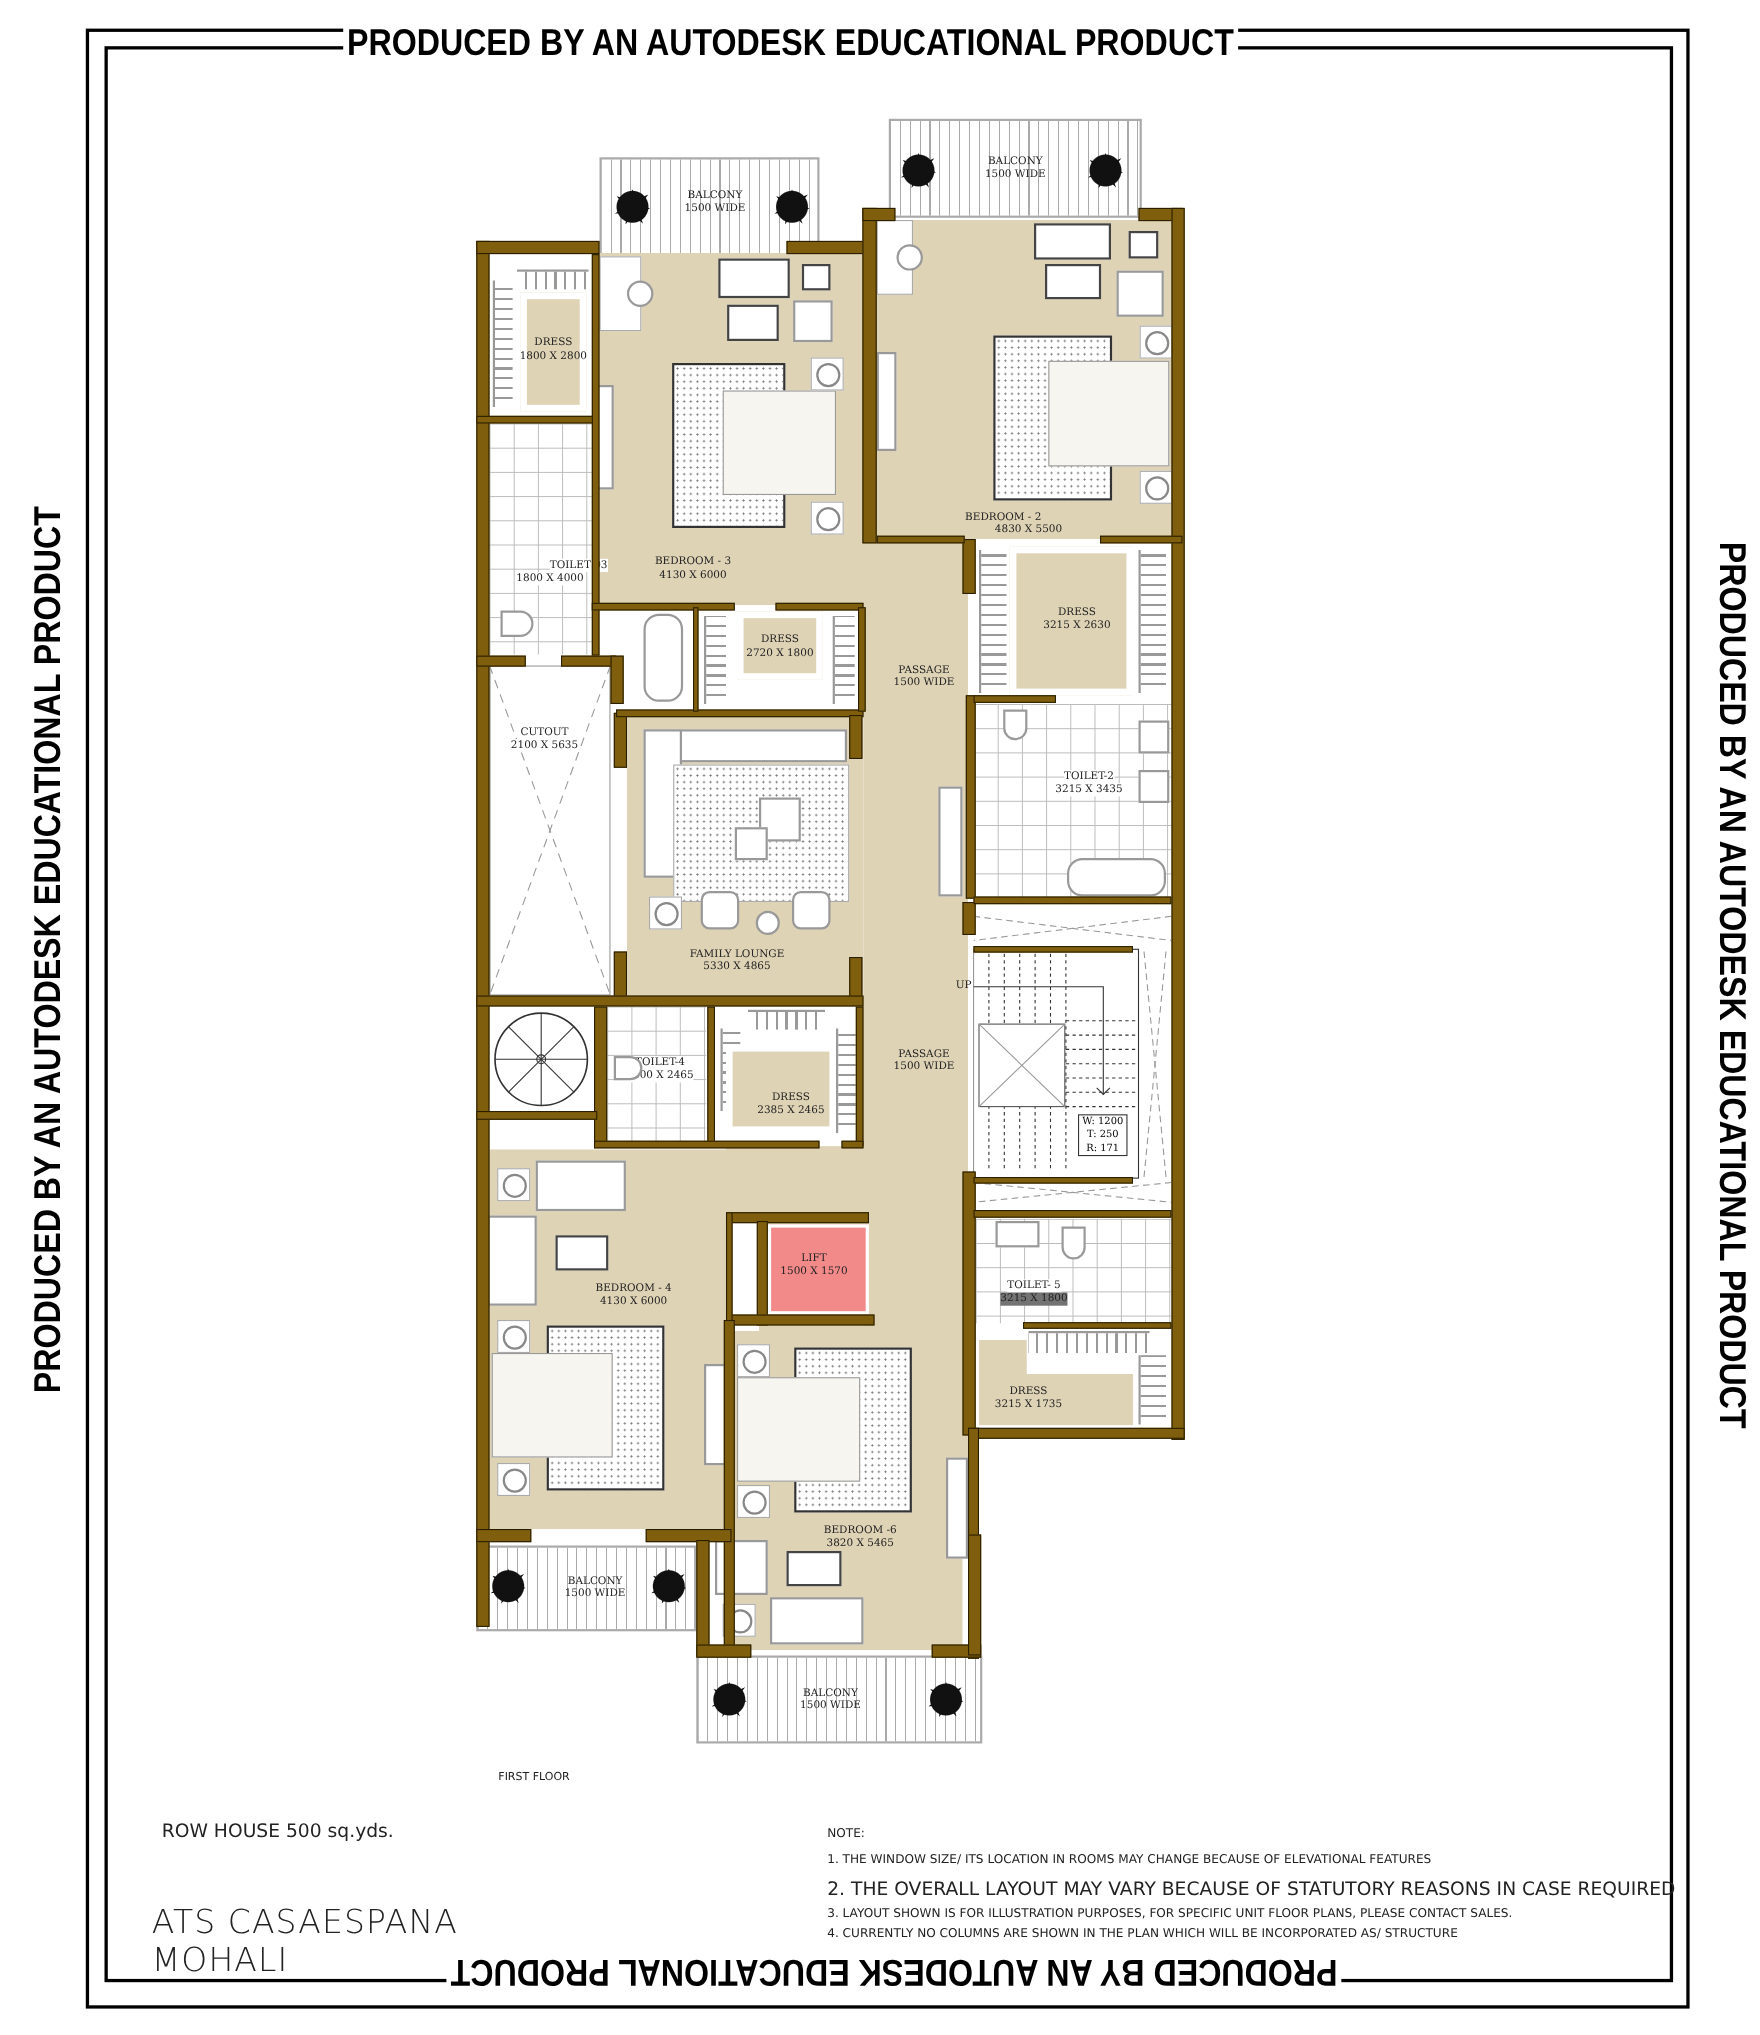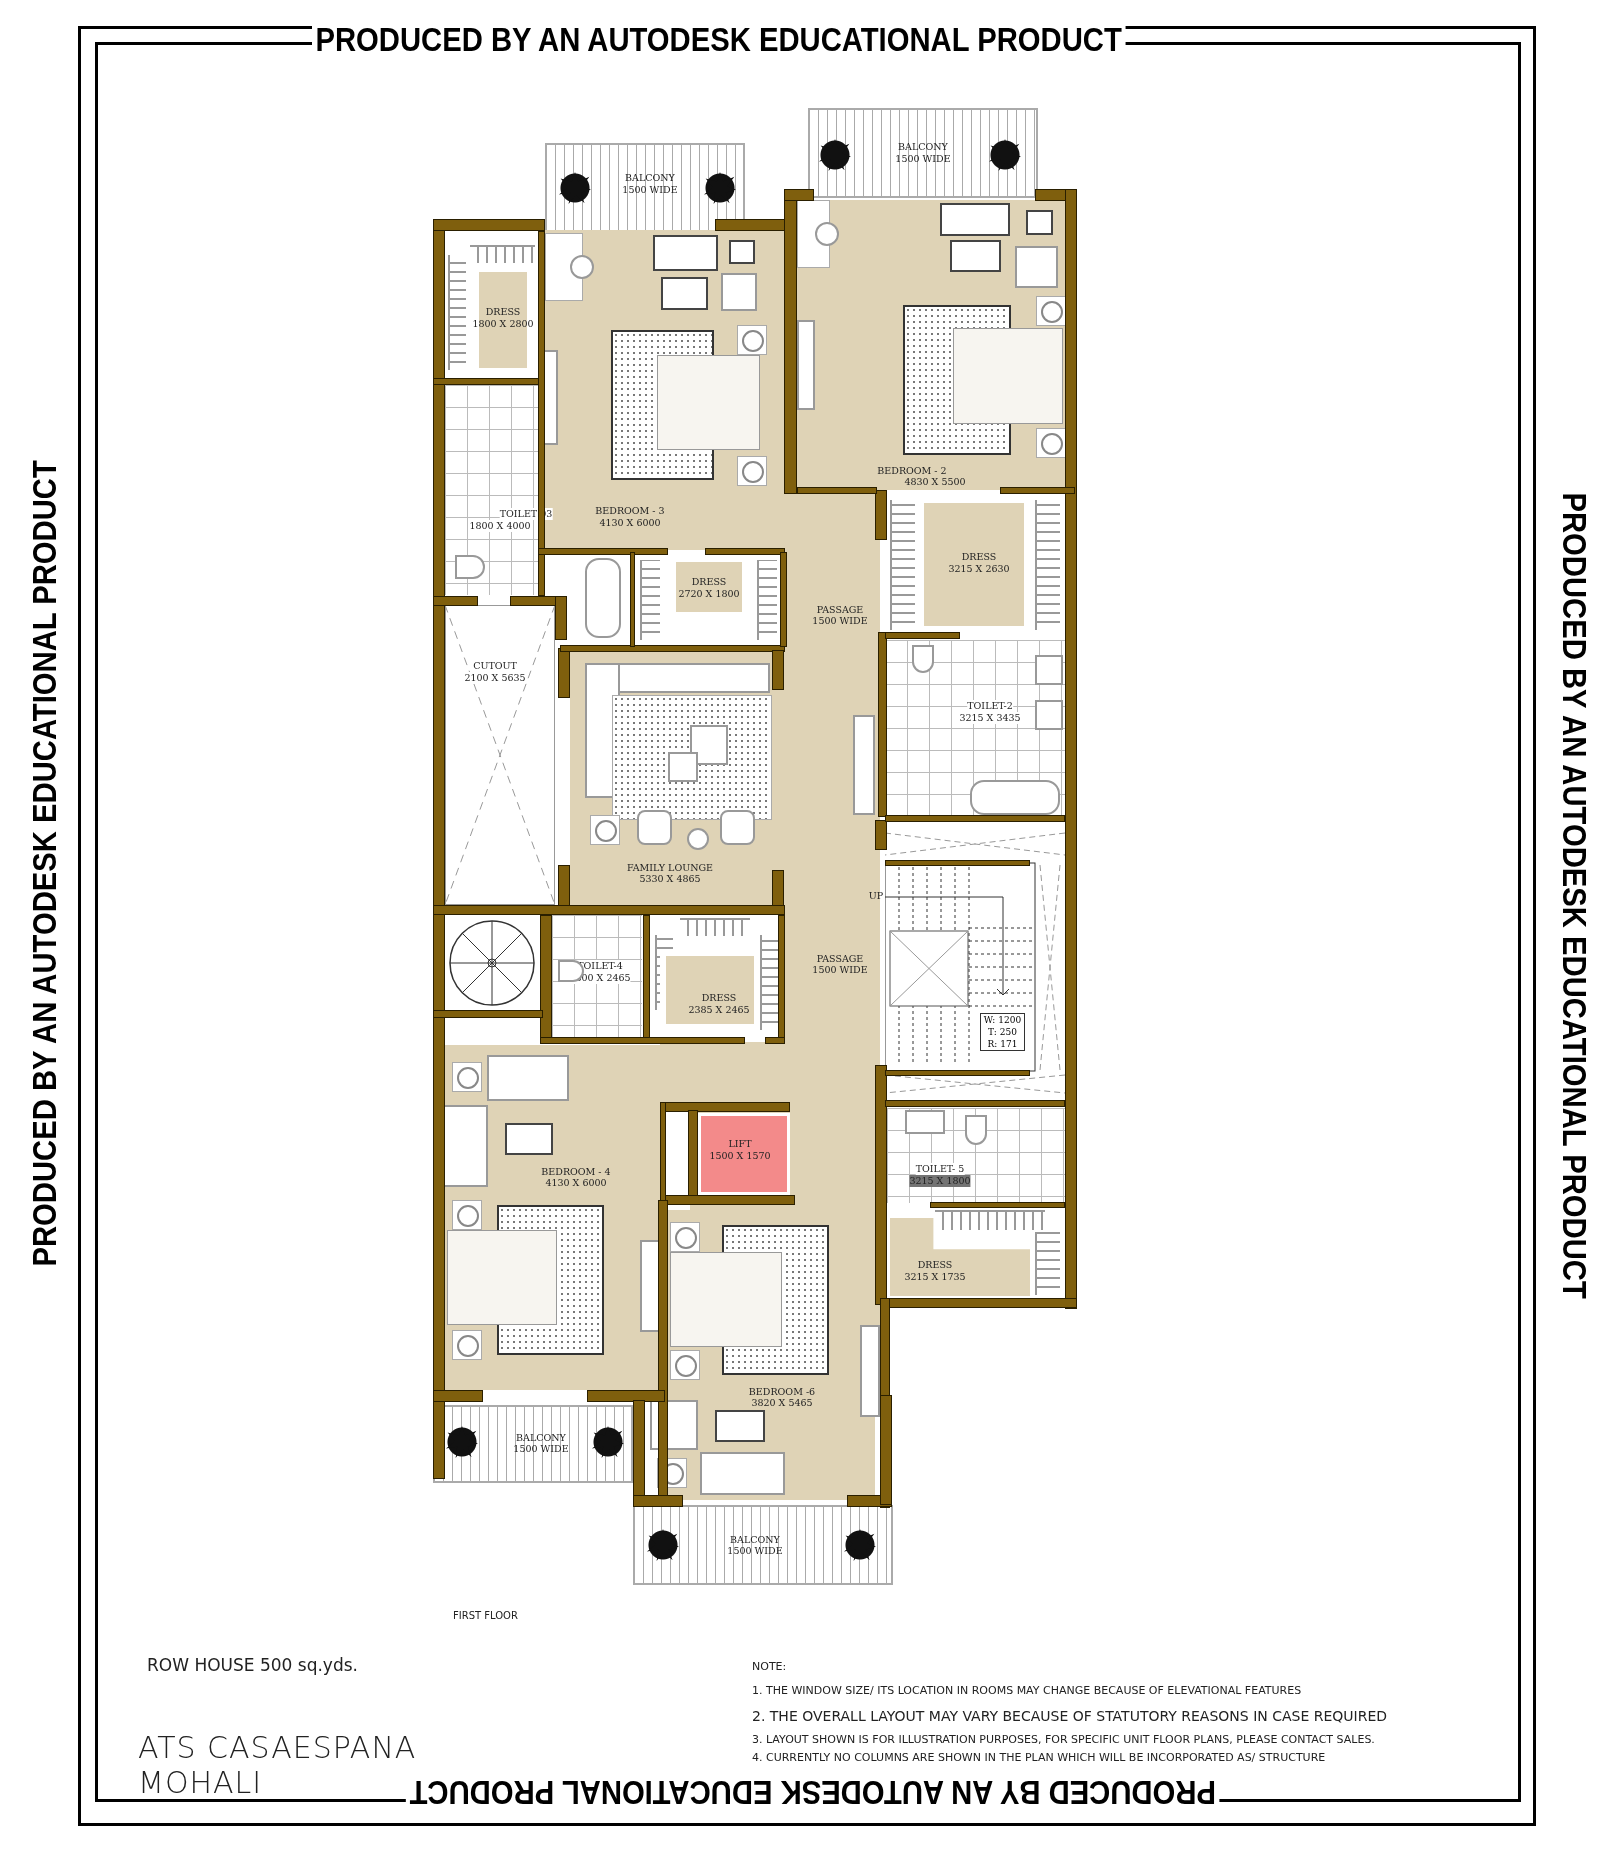--- a/index.html
+++ b/index.html
@@ -352,15 +352,15 @@
   <div class="wall" style="left:880px;top:1395px;width:12px;height:110px;"></div>
 </div>
 
 <div class="text-foot" style="left:453px;top:1610px;font-size:10px;">FIRST FLOOR</div>
 <div class="text-foot" style="left:147px;top:1655px;font-size:17px;">ROW HOUSE 500 sq.yds.</div>
 <div class="text-foot" style="left:138px;top:1730px;font-size:30px;font-weight:300;letter-spacing:1px;">ATS CASAESPANA</div>
 <div class="text-foot" style="left:138px;top:1765px;font-size:30px;font-weight:300;letter-spacing:1px;">MOHALI</div>
 
 <div class="text-foot" style="left:752px;top:1660px;font-size:11px;">NOTE:</div>
 <div class="text-foot" style="left:752px;top:1684px;font-size:11px;">1. THE WINDOW SIZE/ ITS LOCATION IN ROOMS MAY CHANGE BECAUSE OF ELEVATIONAL FEATURES</div>
-<div class="text-foot" style="left:752px;top:1708px;font-size:14px;">2. THE OVERALL LAYOUT MAY VARY BECAUSE OF STATUTORY REASONS IN CASE REQUIRED</div>
+<div class="text-foot" style="left:752px;top:1708px;font-size:17px;">2. THE OVERALL LAYOUT MAY VARY BECAUSE OF STATUTORY REASONS IN CASE REQUIRED</div>
 <div class="text-foot" style="left:752px;top:1733px;font-size:11px;">3. LAYOUT SHOWN IS FOR ILLUSTRATION PURPOSES, FOR SPECIFIC UNIT FLOOR PLANS, PLEASE CONTACT SALES.</div>
 <div class="text-foot" style="left:752px;top:1751px;font-size:11px;">4. CURRENTLY NO COLUMNS ARE SHOWN IN THE PLAN WHICH WILL BE INCORPORATED AS/ STRUCTURE</div>
 
 </body></html>

